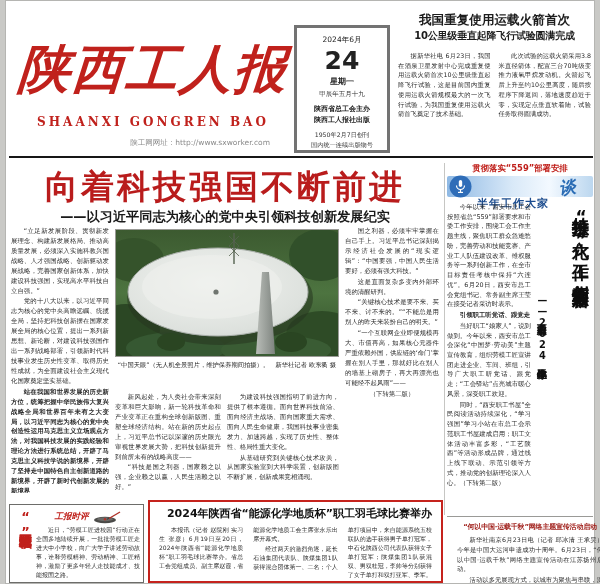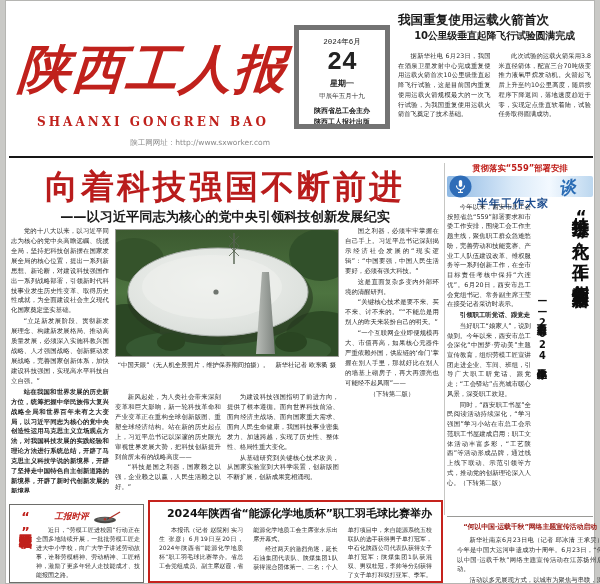--- a/index.html
+++ b/index.html
@@ -30,33 +30,33 @@
   }
   .mast-pinyin{
     left:30px;top:114px;width:234px;text-align:center;
     font-size:12px;font-weight:bold;letter-spacing:3px;color:#c0211c;
     font-family:"DejaVu Serif","Liberation Serif",serif;
   }
   .mast-site{left:30px;top:137px;width:234px;text-align:right;font-size:7.5px;color:#8a8a8a;}
 
   
   .datebox{
-    left:288px;top:24px;width:96px;height:104px;border:5px solid #737373;
-    box-sizing:border-box;text-align:center;color:#222;overflow:hidden;font-family:Liberation Mono, monospace;
+    left:288px;top:24px;width:96px;height:128px;border:3px solid #737373;
+    box-sizing:border-box;text-align:center;color:#222;overflow:hidden;
   }
   .db-ym{font-size:7.5px;margin-top:7px;}
   .db-day{font-size:25px;font-weight:bold;line-height:27px;margin-top:2px;}
   .db-week{font-size:8px;font-weight:bold;margin-top:2px;}
   .db-lunar{font-size:6.5px;margin-top:3px;color:#333;}
   .db-org{font-size:7px;font-weight:bold;margin-top:5px;line-height:1.55;}
   .db-meta{font-size:6.2px;line-height:1.65;margin-top:4px;color:#333;}
 
   
   .ta{left:392px;top:10px;width:193px;}
-  .ta-h1{font-size:12.6px;font-weight:bold;text-align:left;line-height:1.45;white-space:nowrap;}
+  .ta-h1{font-size:12.6px;font-weight:bold;text-align:center;line-height:1.45;white-space:nowrap;}
   .ta-h2{font-size:10px;font-weight:bold;text-align:center;line-height:1.45;white-space:nowrap;letter-spacing:-0.2px;}
   .ta-body{margin-top:7px;height:86px;column-count:2;column-gap:8px;font-size:6.3px;line-height:1.55;color:#2a2a2a;overflow:hidden;}
 
   .rule-main{left:3px;top:155px;width:584px;height:2px;background:#171717;}
 
   
   .main{left:3px;top:162px;width:432px;height:332px;}
   .main-h{position:absolute;left:0;top:2px;width:432px;text-align:center;
     font-size:33px;font-weight:bold;letter-spacing:3px;color:#b91c1c;}
   .main-sub{position:absolute;left:0;top:45px;width:432px;text-align:center;
@@ -150,22 +150,22 @@
       </div>
   </div>
 
   <div class="abs rule-main"></div>
 
   <div class="abs main">
     <div class="main-h">向着科技强国不断前进</div>
     <div class="main-sub">——以习近平同志为核心的党中央引领科技创新发展纪实</div>
 
     <div class="mcol col1 just clip">
+        <p class="p">“立足新发展阶段、贯彻新发展理念、构建新发展格局、推动高质量发展，必须深入实施科教兴国战略、人才强国战略、创新驱动发展战略，完善国家创新体系，加快建设科技强国，实现高水平科技自立自强。”</p>
         <p class="p">党的十八大以来，以习近平同志为核心的党中央高瞻远瞩、统揽全局，坚持把科技创新摆在国家发展全局的核心位置，提出一系列新思想、新论断，对建设科技强国作出一系列战略部署，引领新时代科技事业发生历史性变革、取得历史性成就，为全面建设社会主义现代化国家奠定坚实基础。</p>
-        <p class="p">“立足新发展阶段、贯彻新发展理念、构建新发展格局、推动高质量发展，必须深入实施科教兴国战略、人才强国战略、创新驱动发展战略，完善国家创新体系，加快建设科技强国，实现高水平科技自立自强。”</p>
         <p class="p b">站在我国和世界发展的历史新方位，统筹把握中华民族伟大复兴战略全局和世界百年未有之大变局，以习近平同志为核心的党中央创造性运用马克思主义立场观点方法，对我国科技发展的实践经验和理论方法进行系统总结，开辟了马克思主义科技学说的新境界，开辟了坚持走中国特色自主创新道路的新境界，开辟了新时代创新发展的新境界</p>
       </div>
 
     <div class="abs photo">
       <svg width="222" height="126" viewBox="0 0 222 126">
         <defs>
           <linearGradient id="gbg" x1="0" y1="0" x2="0" y2="1">
             <stop offset="0" stop-color="#3c5a30"></stop>
               <stop offset="0.5" stop-color="#4d7440"></stop>
               <stop offset="1" stop-color="#2f4a28"></stop>

